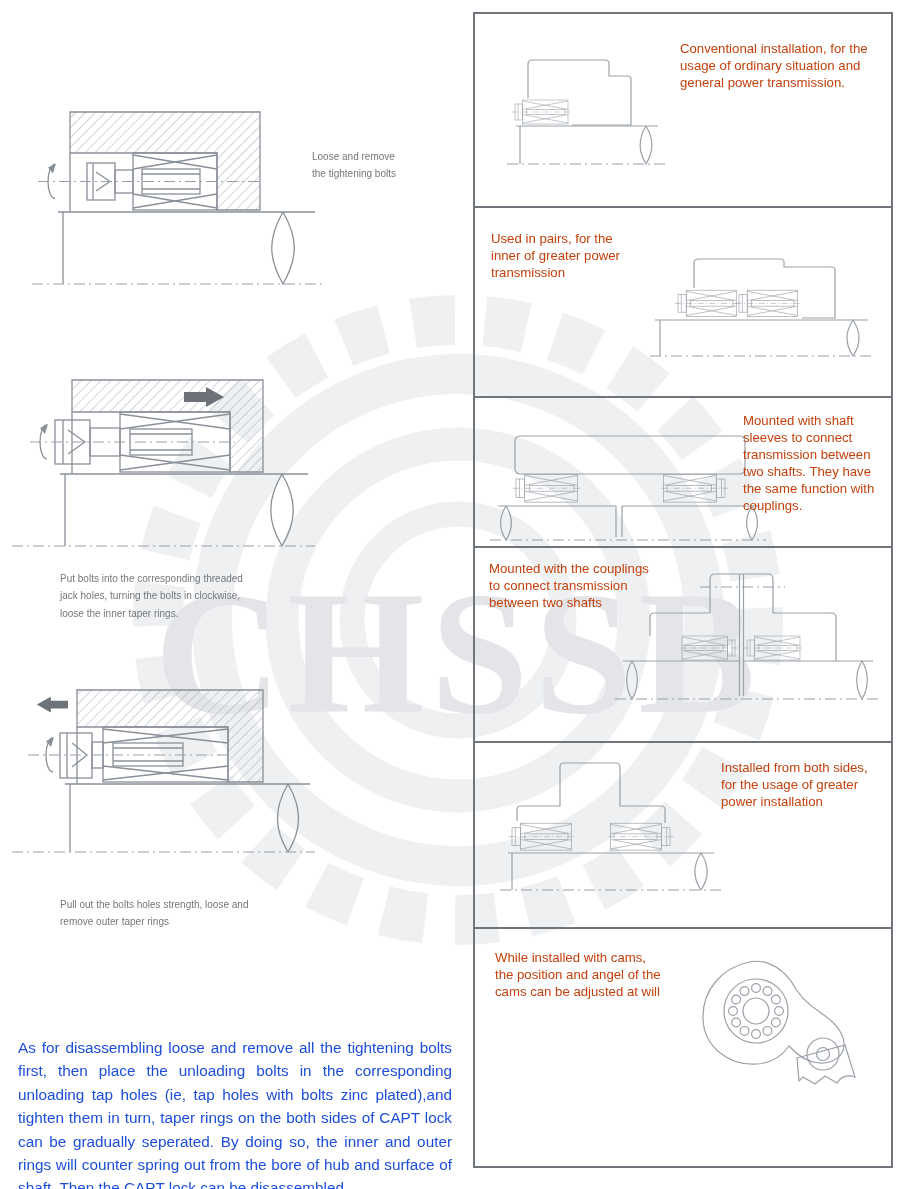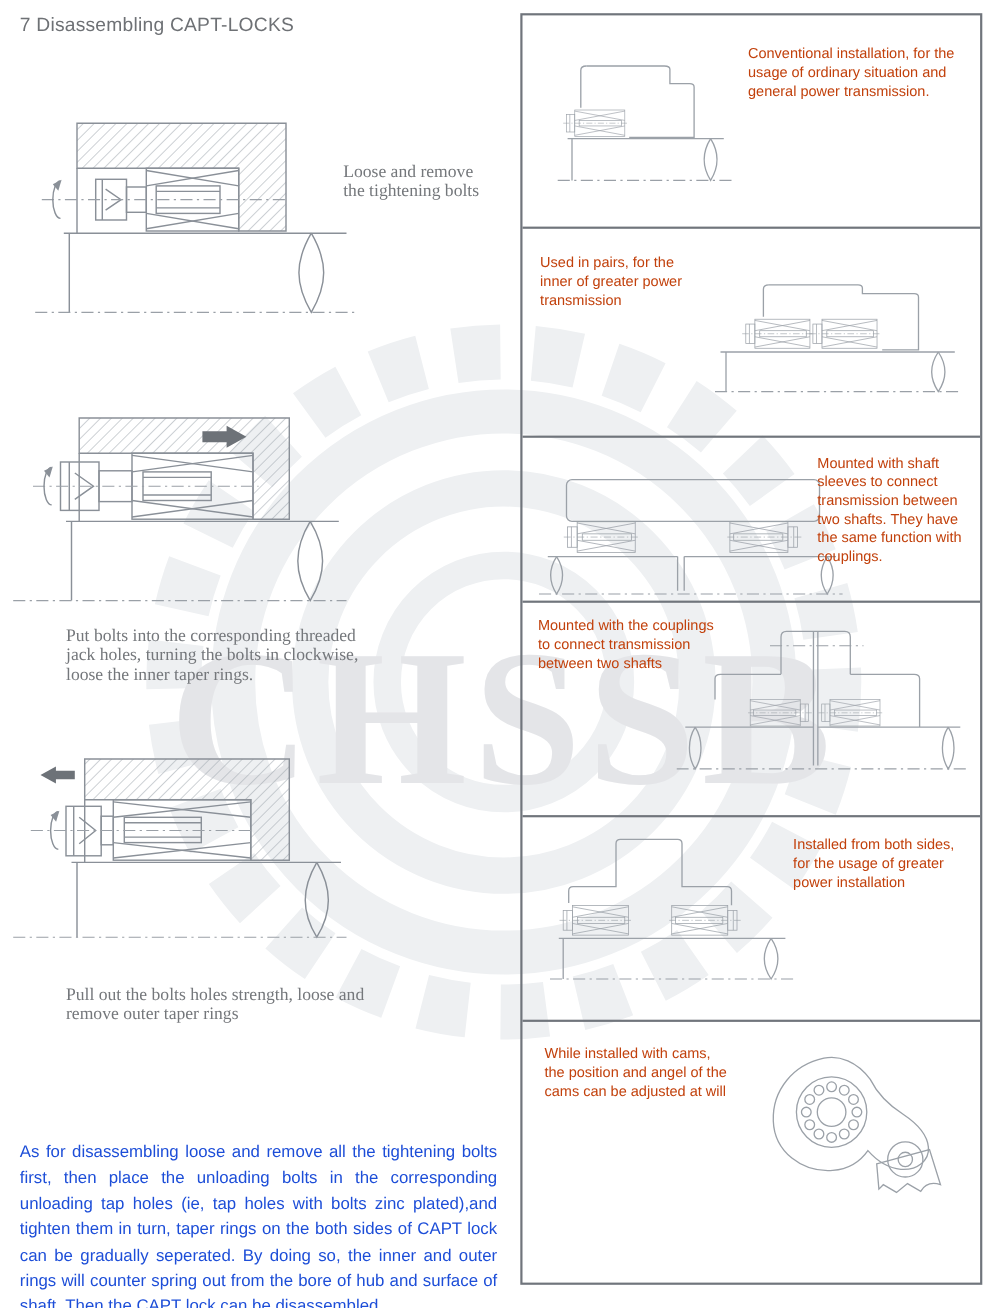--- a/index.html
+++ b/index.html
@@ -8,21 +8,21 @@
     background:#ffffff;
     font-family:"Liberation Sans", sans-serif;
   }
   .wm{position:absolute;left:0;top:0;width:900px;height:1189px;z-index:0;pointer-events:none;}
   .content{position:absolute;left:0;top:0;width:900px;height:1189px;z-index:1;}
   .abs{position:absolute;}
   .title{
     left:18px;top:12px;font-size:17.5px;color:#6e7175;letter-spacing:.2px;
   }
   .cap{
-    color:#74777b;font-size:16px;line-height:17.4px;white-space:pre-line;font-family:Liberation Serif, serif;
+    color:#74777b;font-size:10px;line-height:17.4px;white-space:pre-line;
   }
   .pcap{
     color:#c2410c;font-size:13.2px;line-height:17px;white-space:pre-line;
   }
   .para{
     left:18px;top:1000px;width:434px;
     color:#1d4ed8;font-size:15.3px;line-height:23.4px;text-align:justify;margin-top:36px;
   }
   .box{
     left:473px;top:12px;width:420px;height:1156px;
@@ -76,21 +76,20 @@
 
     <g id="rot">
       <path class="lnd" d="M5,-17 A7,17 0 1 0 5,17"></path>
       <polygon points="6,-18 -2,-14 3,-8" fill="#8a9098" stroke="none"></polygon>
     </g>
   </defs>
 </svg>
 
 <div class="content">
 
-  <div class="abs title">7 Disassembling CAPT-LOCKS</div>
 
   <svg class="abs" style="left:30px;top:98px" width="300" height="240" viewBox="0 0 300 240">
     <g class="lnd">
       <path d="M40,14 H230 V112 H187 V55 H40 Z" fill="url(#h1)"></path>
       <line x1="40" y1="55" x2="40" y2="114"></line>
       <rect x="103" y="55" width="84" height="57"></rect>
       <line x1="103" y1="57" x2="187" y2="71"></line>
       <line x1="103" y1="71" x2="187" y2="57"></line>
       <line x1="103" y1="96" x2="187" y2="110"></line>
       <line x1="103" y1="110" x2="187" y2="96"></line>

